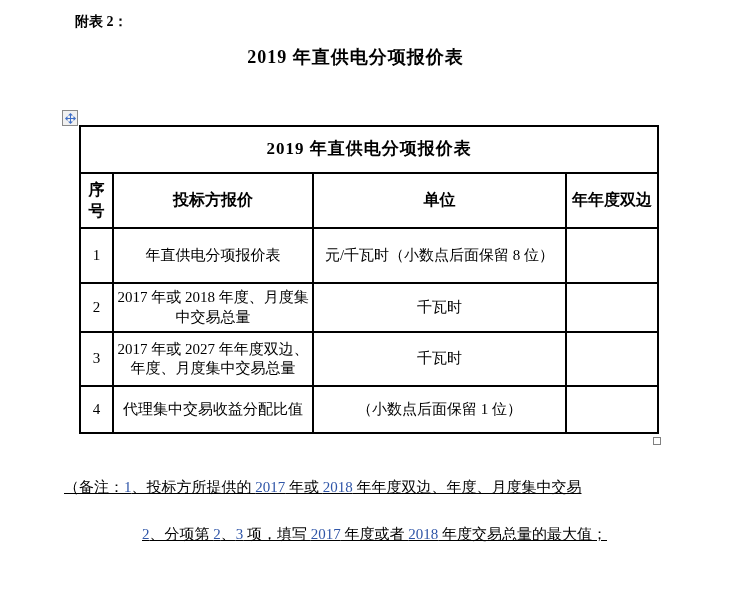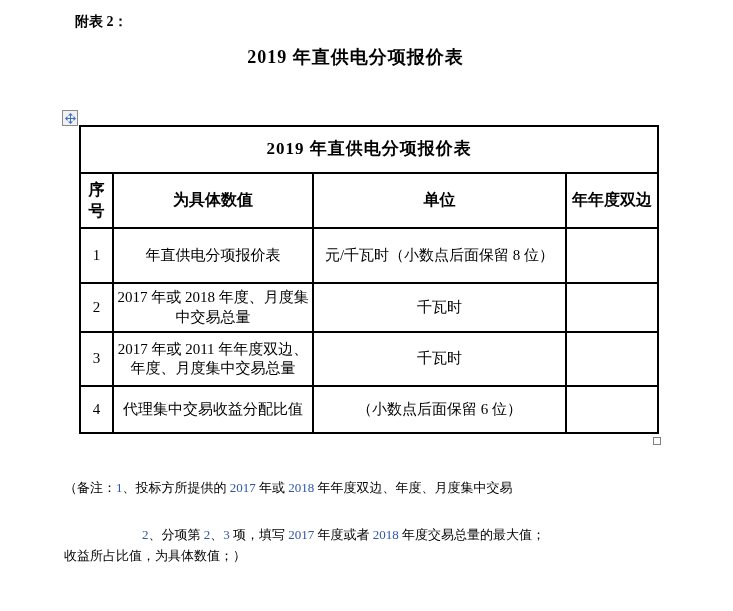--- a/index.html
+++ b/index.html
@@ -50,21 +50,21 @@
   .quote-table tr.r3 td { height: 54px; }
   .quote-table tr.r4 td { height: 47px; }
   .resize-handle {
     position: absolute; left: 653px; top: 437px;
     width: 8px; height: 8px;
     border: 1px solid #808080; background: #fff;
     cursor: nwse-resize;
   }
   .notes {
     position: absolute; left: 64px; top: 477px; width: 650px;
-    font-size: 13px; color: #000;
+    font-size: 15px; color: #000; text-decoration: underline;
   }
   .note-line { height: 21px; line-height: 21px; white-space: nowrap; }
   .note-line.indent { padding-left: 78px; margin-top: 26px; }
 </style>
 </head>
 <body>
 
 <div class="doc-label">附表 2：</div>
 <div class="doc-title">2019 年直供电分项报价表</div>
 
@@ -87,50 +87,49 @@
       <col style="width:200px">
       <col style="width:253px">
       <col style="width:92px">
   </colgroup>
   <tbody>
       <tr>
     <td class="caption-cell" colspan="4">2019 年直供电分项报价表</td>
   </tr>
   <tr class="head-row">
     <td>序号</td>
-    <td>为具体数值</td>
+    <td>投标方报价</td>
     <td>单位</td>
     <td>年年度双边</td>
   </tr>
   <tr class="r1">
     <td>1</td>
     <td>年直供电分项报价表</td>
     <td>元/千瓦时（小数点后面保留 8 位）</td>
     <td></td>
   </tr>
   <tr class="r2">
     <td>2</td>
     <td>2017 年或 2018 年度、月度集中交易总量</td>
     <td>千瓦时</td>
     <td></td>
   </tr>
   <tr class="r3">
     <td>3</td>
-    <td>2017 年或 2011 年年度双边、年度、月度集中交易总量</td>
+    <td>2017 年或 2027 年年度双边、年度、月度集中交易总量</td>
     <td>千瓦时</td>
     <td></td>
   </tr>
   <tr class="r4">
     <td>4</td>
     <td>代理集中交易收益分配比值</td>
-    <td>（小数点后面保留 6 位）</td>
+    <td>（小数点后面保留 1 位）</td>
     <td></td>
   </tr>
 </tbody>
   </table>
 
 <div class="resize-handle"></div>
 
 <div class="notes">
   <div class="note-line">（备注：<span style="color:#3056a8">1</span>、投标方所提供的 <span style="color:#3056a8">2017</span> 年或 <span style="color:#3056a8">2018</span> 年年度双边、年度、月度集中交易</div>
   <div class="note-line indent"><span style="color:#3056a8">2</span>、分项第 <span style="color:#3056a8">2</span>、<span style="color:#3056a8">3</span> 项，填写 <span style="color:#3056a8">2017</span> 年度或者 <span style="color:#3056a8">2018</span> 年度交易总量的最大值；</div>
-  <div class="note-line">收益所占比值，为具体数值；）</div>
 </div>
 
 </body></html>

